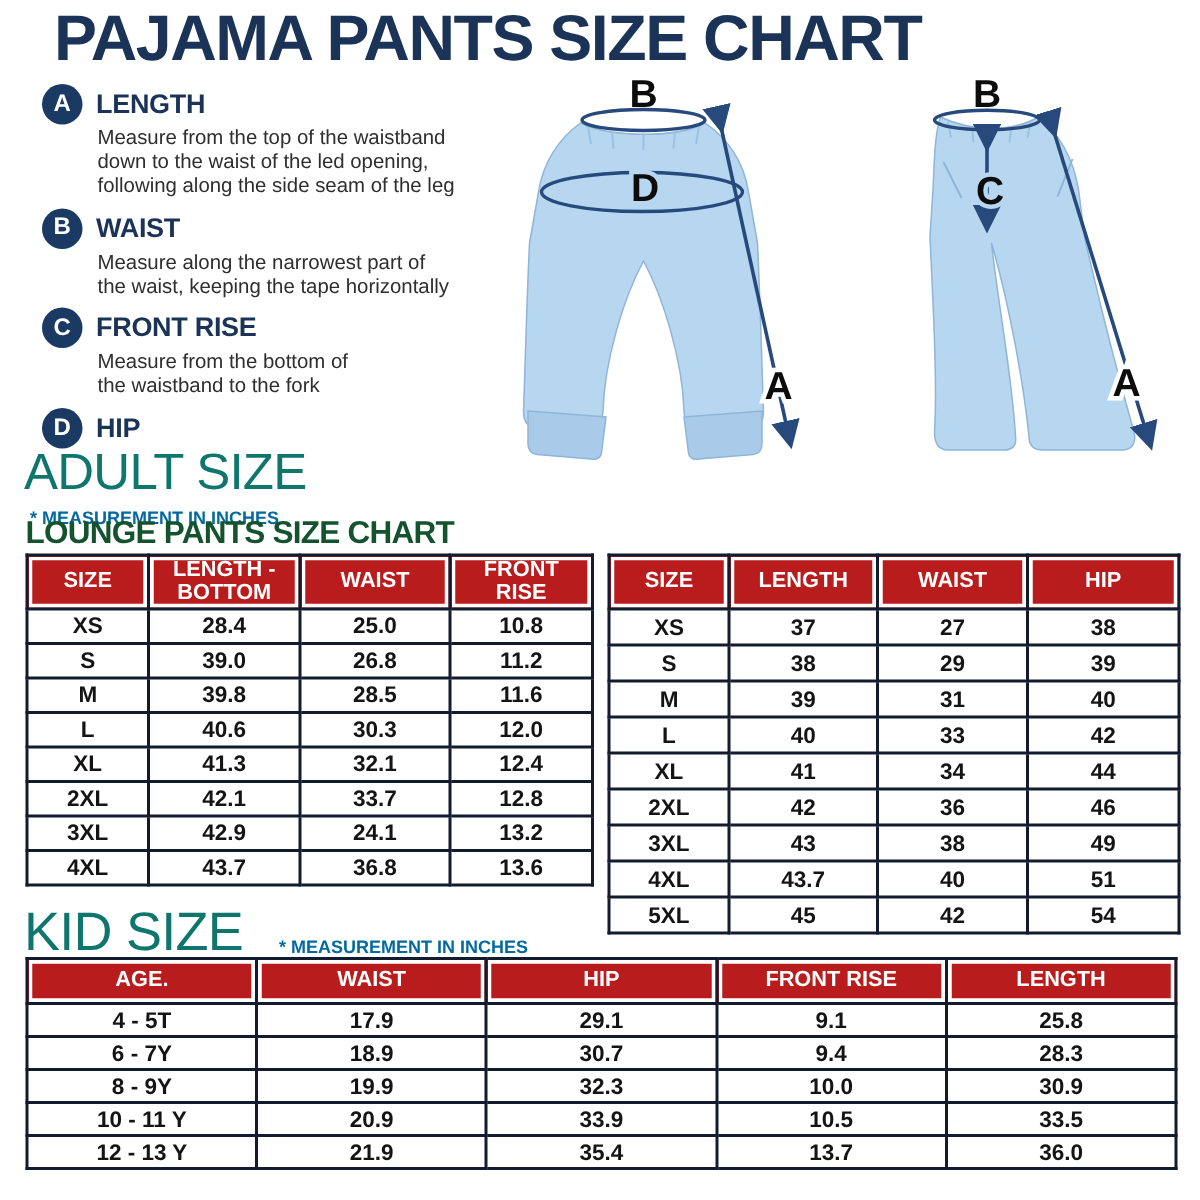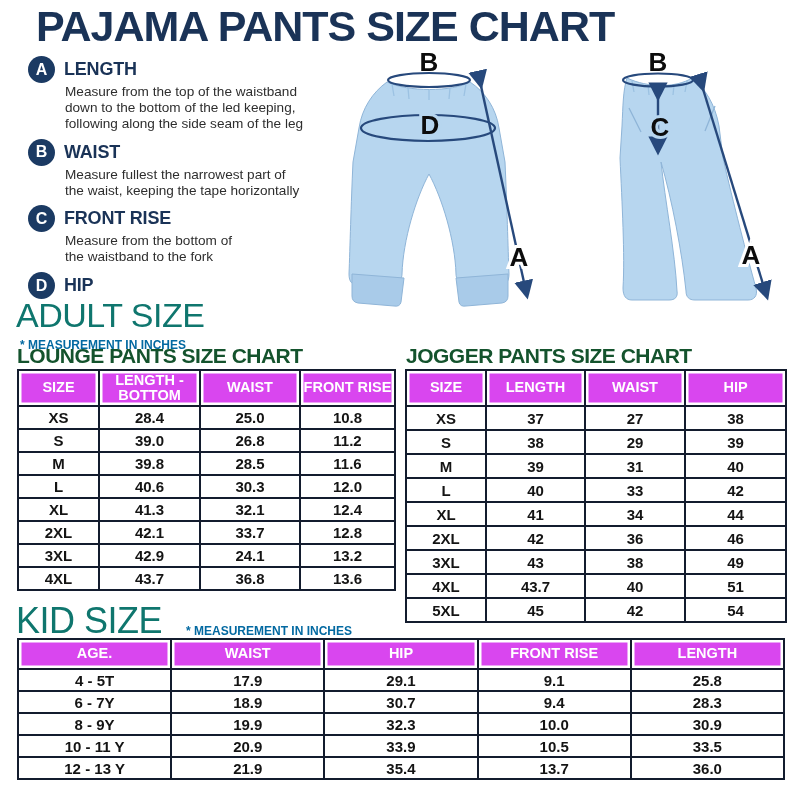--- a/index.html
+++ b/index.html
@@ -31,22 +31,22 @@
                 white-space:pre-line;}
 
   
   .diagram{position:absolute;left:330px;top:50px;width:470px;height:264px;}
   .diagram svg{display:block;}
   .pants-letter{font-size:26px;font-weight:bold;fill:#0c0c0c;text-anchor:middle;
                 font-family:"Liberation Sans",sans-serif;}
 
   
   table{border-collapse:collapse;table-layout:fixed;position:absolute;background:#fff;}
-  th{background:#d946ef;color:#fff;font-size:14.5px;font-weight:bold;text-align:center;
-     border:2px solid #131c2e;box-shadow:inset 0 0 0 2.5px #ffffff;padding:1px 0;line-height:1.05;}
+  th{background:#b91c1c;color:#fff;font-size:14.5px;font-weight:bold;text-align:center;
+     border:2px solid #131c2e;box-shadow:inset 0 0 0 2.5px #ffffff;padding:1px 8px;line-height:1.05;}
   td{border:2px solid #131c2e;font-size:15px;font-weight:bold;color:#141414;
      text-align:center;padding:0;}
   .lounge-table{left:17px;top:369px;width:377px;}
   .lounge-table th{height:32px;}
   .lounge-table td{height:21px;}
   .lounge-table col:nth-child(1){width:81px;}
   .lounge-table col:nth-child(2){width:101px;}
   .lounge-table col:nth-child(3){width:100px;}
   .lounge-table col:nth-child(4){width:95px;}
   .jogger-table{left:405px;top:369px;width:380px;}
@@ -68,29 +68,29 @@
 
   <div class="main-title">PAJAMA PANTS SIZE CHART</div>
 
   <div class="measurements">
     <div class="measure-item">
       <div class="measure-head">
         <div class="measure-badge">A</div>
         <div class="measure-label">LENGTH</div>
       </div>
       <div class="measure-desc">Measure from the top of the waistband
-down to the bottom of the led keeping,
+down to the waist of the led opening,
 following along the side seam of the leg</div>
     </div>
     <div class="measure-item">
       <div class="measure-head">
         <div class="measure-badge">B</div>
         <div class="measure-label">WAIST</div>
       </div>
-      <div class="measure-desc">Measure fullest the narrowest part of
+      <div class="measure-desc">Measure along the narrowest part of
 the waist, keeping the tape horizontally</div>
     </div>
     <div class="measure-item">
       <div class="measure-head">
         <div class="measure-badge">C</div>
         <div class="measure-label">FRONT RISE</div>
       </div>
       <div class="measure-desc">Measure from the bottom of
 the waistband to the fork</div>
     </div>
@@ -211,21 +211,20 @@
         </tr>
         <tr>
           <td>4XL</td>
           <td>43.7</td>
           <td>36.8</td>
           <td>13.6</td>
         </tr>
       </tbody>
     </table>
 
-  <div class="table-title jogger-title">JOGGER PANTS SIZE CHART</div>
   <table class="jogger-table">
     <colgroup>
         <col>
         <col>
         <col>
         <col>
       </colgroup>
   <thead>
         <tr>
           <th>SIZE</th>

